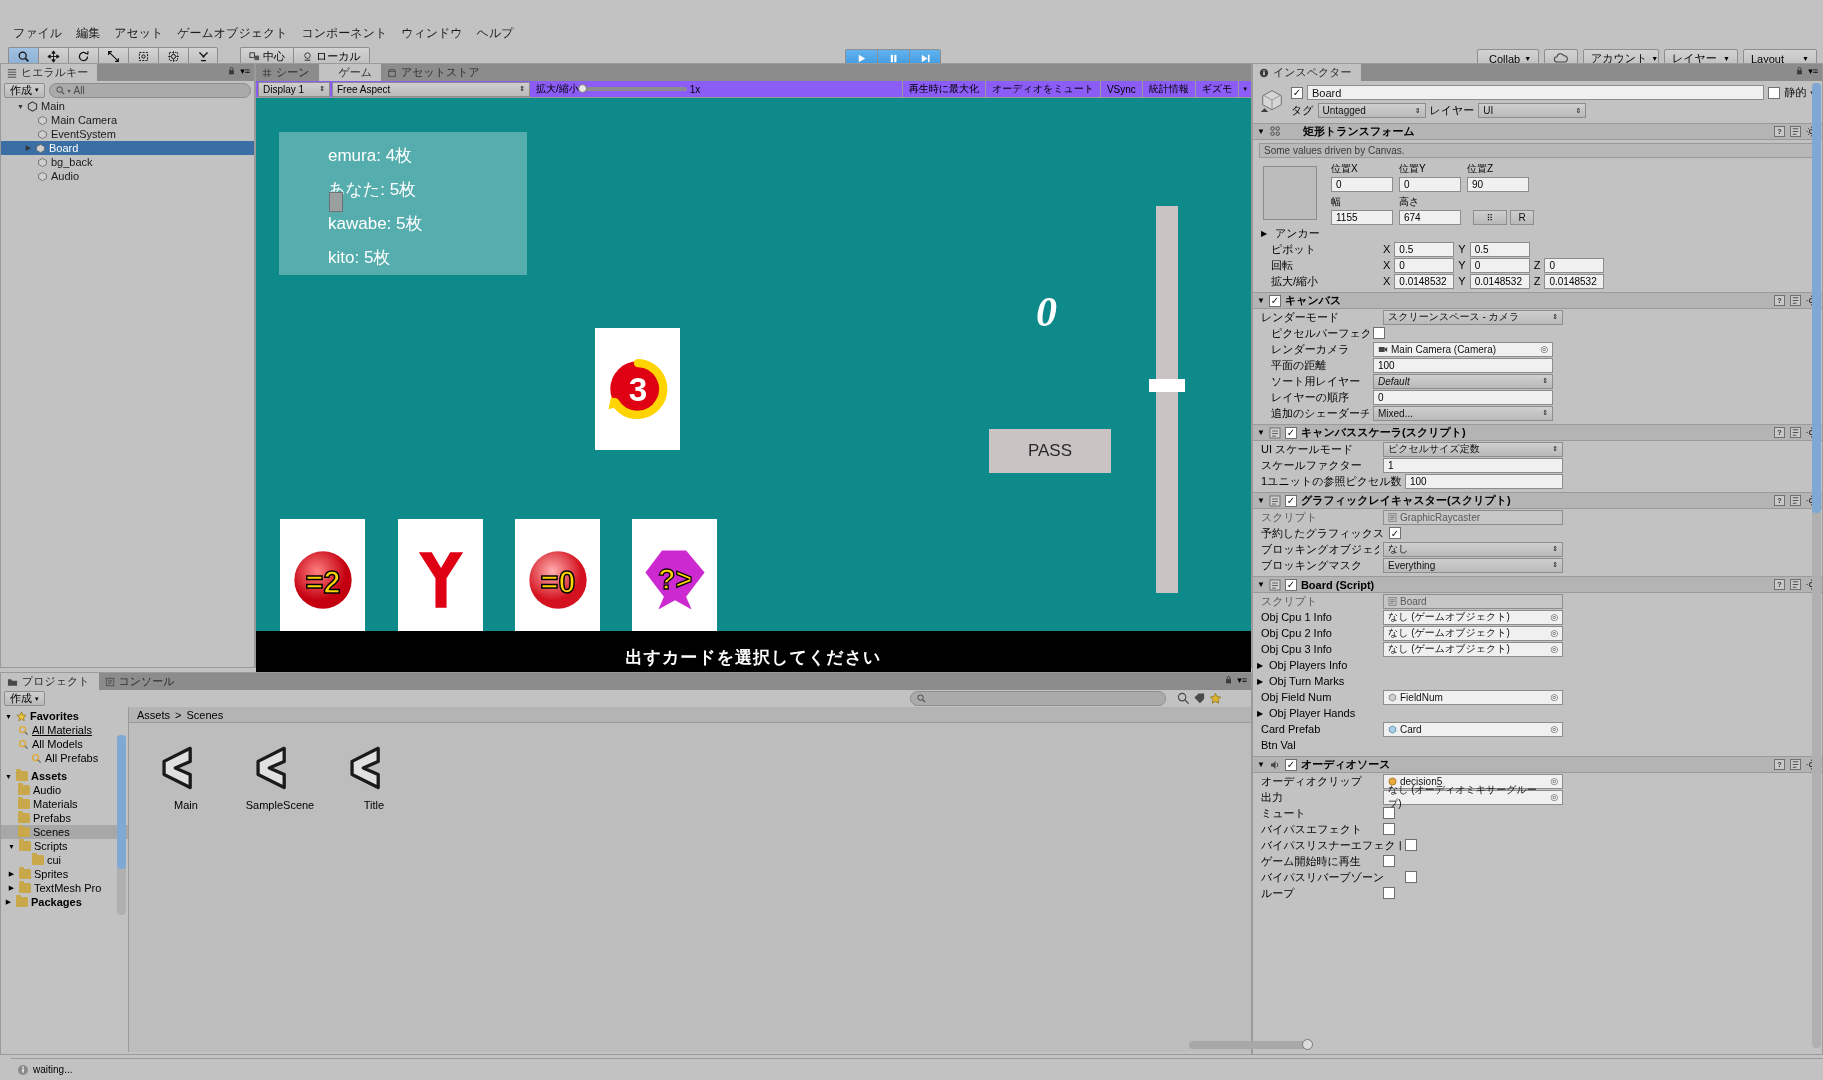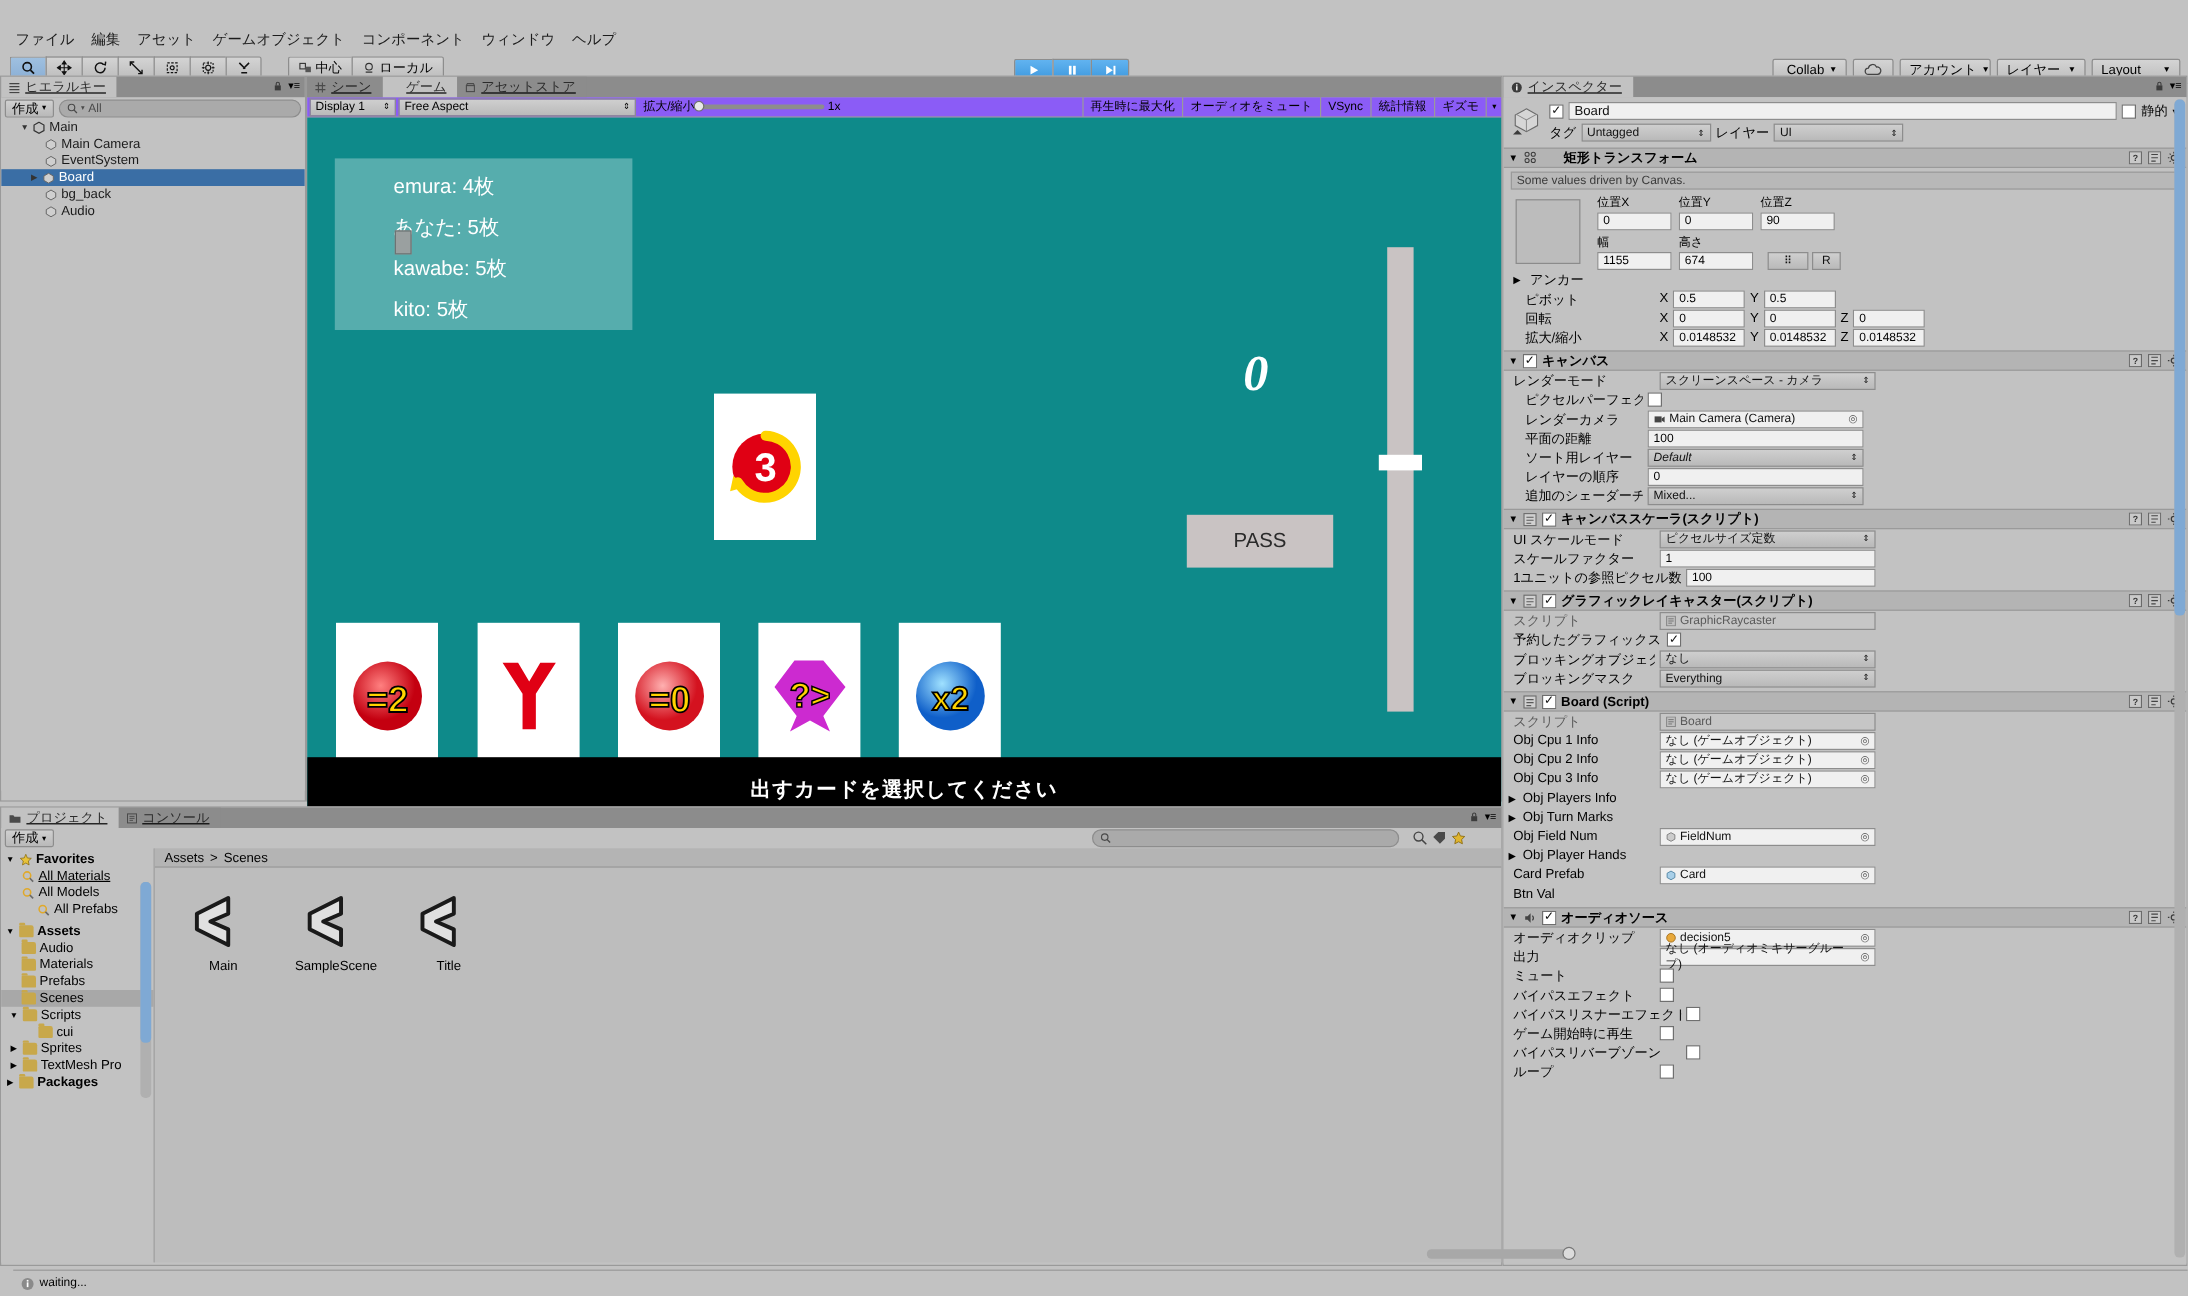--- a/index.html
+++ b/index.html
@@ -70,21 +70,21 @@
   .right-toolbar { position:absolute; right:6px; top:5px; display:flex; gap:5px; align-items:center;}
   .rtbtn {
     height:19px; padding:0 7px; background:linear-gradient(#d4d4d4,#bdbdbd);
     border:1px solid #8d8d8d; border-radius:2px; display:flex; align-items:center;
     gap:4px; font-size:11px; white-space:nowrap;
   }
   .rtbtn .caret { font-size:7px; margin-left:auto; }
 
   
   .panel { position:absolute; background:#c2c2c2; border:1px solid #9a9a9a; }
-  .tabrow { height:17px; background:#8c8c8c; display:flex; align-items:flex-end; position:relative;text-decoration:underline;}
+  .tabrow { height:17px; background:#8c8c8c; display:flex; align-items:flex-end; position:relative;}
   .tab {
     height:17px; padding:0 9px 0 6px; display:flex; align-items:center; gap:4px;
     font-size:11px; color:#2b2b2b; background:#8c8c8c; white-space:nowrap;
   }
   .tab.sel { background:#c2c2c2; }
   .tab-right { position:absolute; right:4px; top:2px; display:flex; gap:4px; align-items:center;}
 
   
   #hierarchy { left:0px; top:63px; width:255px; height:605px; }
   .hsearchrow { height:18px; background:#c2c2c2; display:flex; align-items:center; padding:0 3px; gap:4px;}
@@ -547,32 +547,20 @@
           <circle cx="40" cy="40" r="31" fill="url(#g2)"></circle>
           <text x="40" y="54" font-size="33" font-weight="bold" fill="#ffd400" stroke="#000" stroke-width="1.6" text-anchor="middle" font-family="Liberation Sans, sans-serif">=0</text>
         </svg>
       </div>
       <div class="card hand-card" style="left:376px;">
         <svg width="74" height="74" viewBox="0 0 80 80">
           <path d="M26 8 L52 8 L72 32 L52 58 L58 72 L40 62 L22 72 L28 58 L8 32 Z" fill="#cc2ad0"></path>
           <text x="40" y="50" font-size="31" font-weight="bold" fill="#ffd400" stroke="#000" stroke-width="1.4" text-anchor="middle" font-family="Liberation Sans, sans-serif">?&gt;</text>
         </svg>
       </div>
-      <div class="card hand-card" style="left:493px;">
-        <svg width="74" height="74" viewBox="0 0 80 80">
-          <defs>
-              <radialGradient id="g4" cx="38%" cy="32%">
-                <stop offset="0%" stop-color="#9fe1ff"></stop>
-                <stop offset="100%" stop-color="#0f5fc9"></stop>
-              </radialGradient>
-            </defs>
-          <circle cx="40" cy="40" r="31" fill="url(#g4)"></circle>
-          <text x="40" y="53" font-size="30" font-weight="bold" fill="#ffd400" stroke="#000" stroke-width="1.6" text-anchor="middle" font-family="Liberation Sans, sans-serif">x2</text>
-        </svg>
-      </div>
 
       <div class="msgbar">
         <span>出すカードを選択してください</span>
       </div>
     </div>
   </div>
 
   <div class="panel" id="inspector">
     <div class="tabrow">
       <div class="tab sel">

